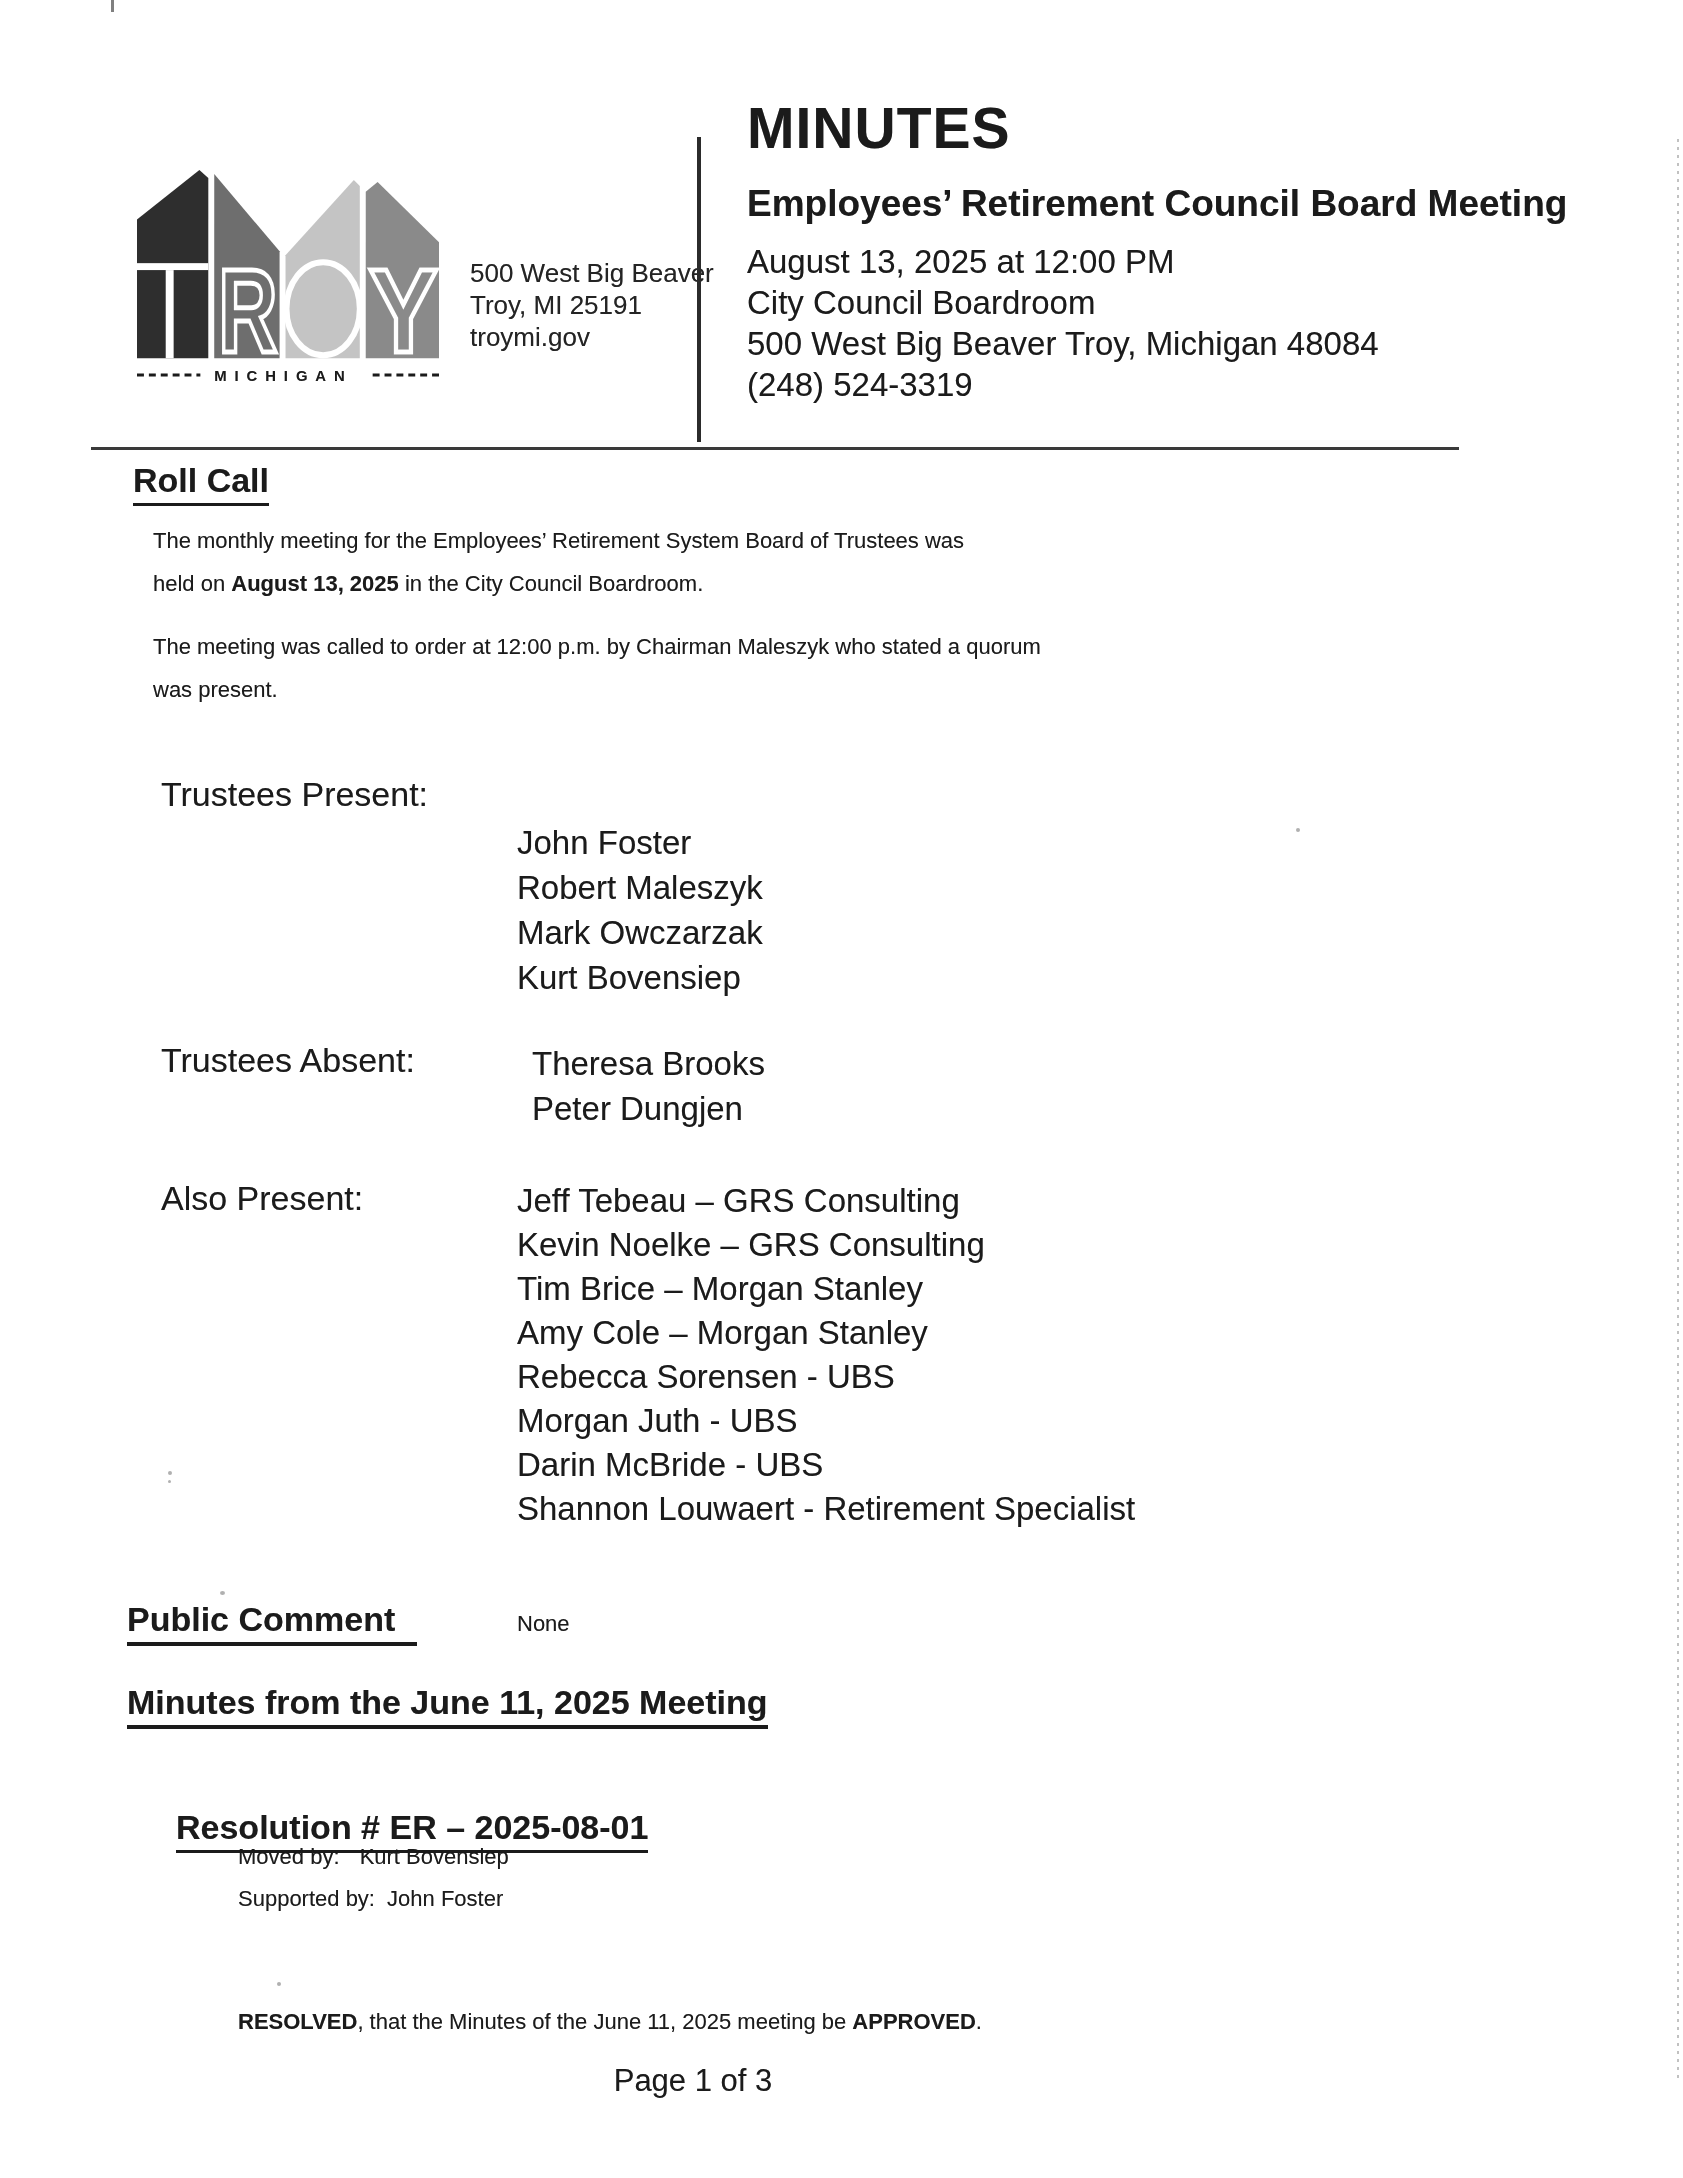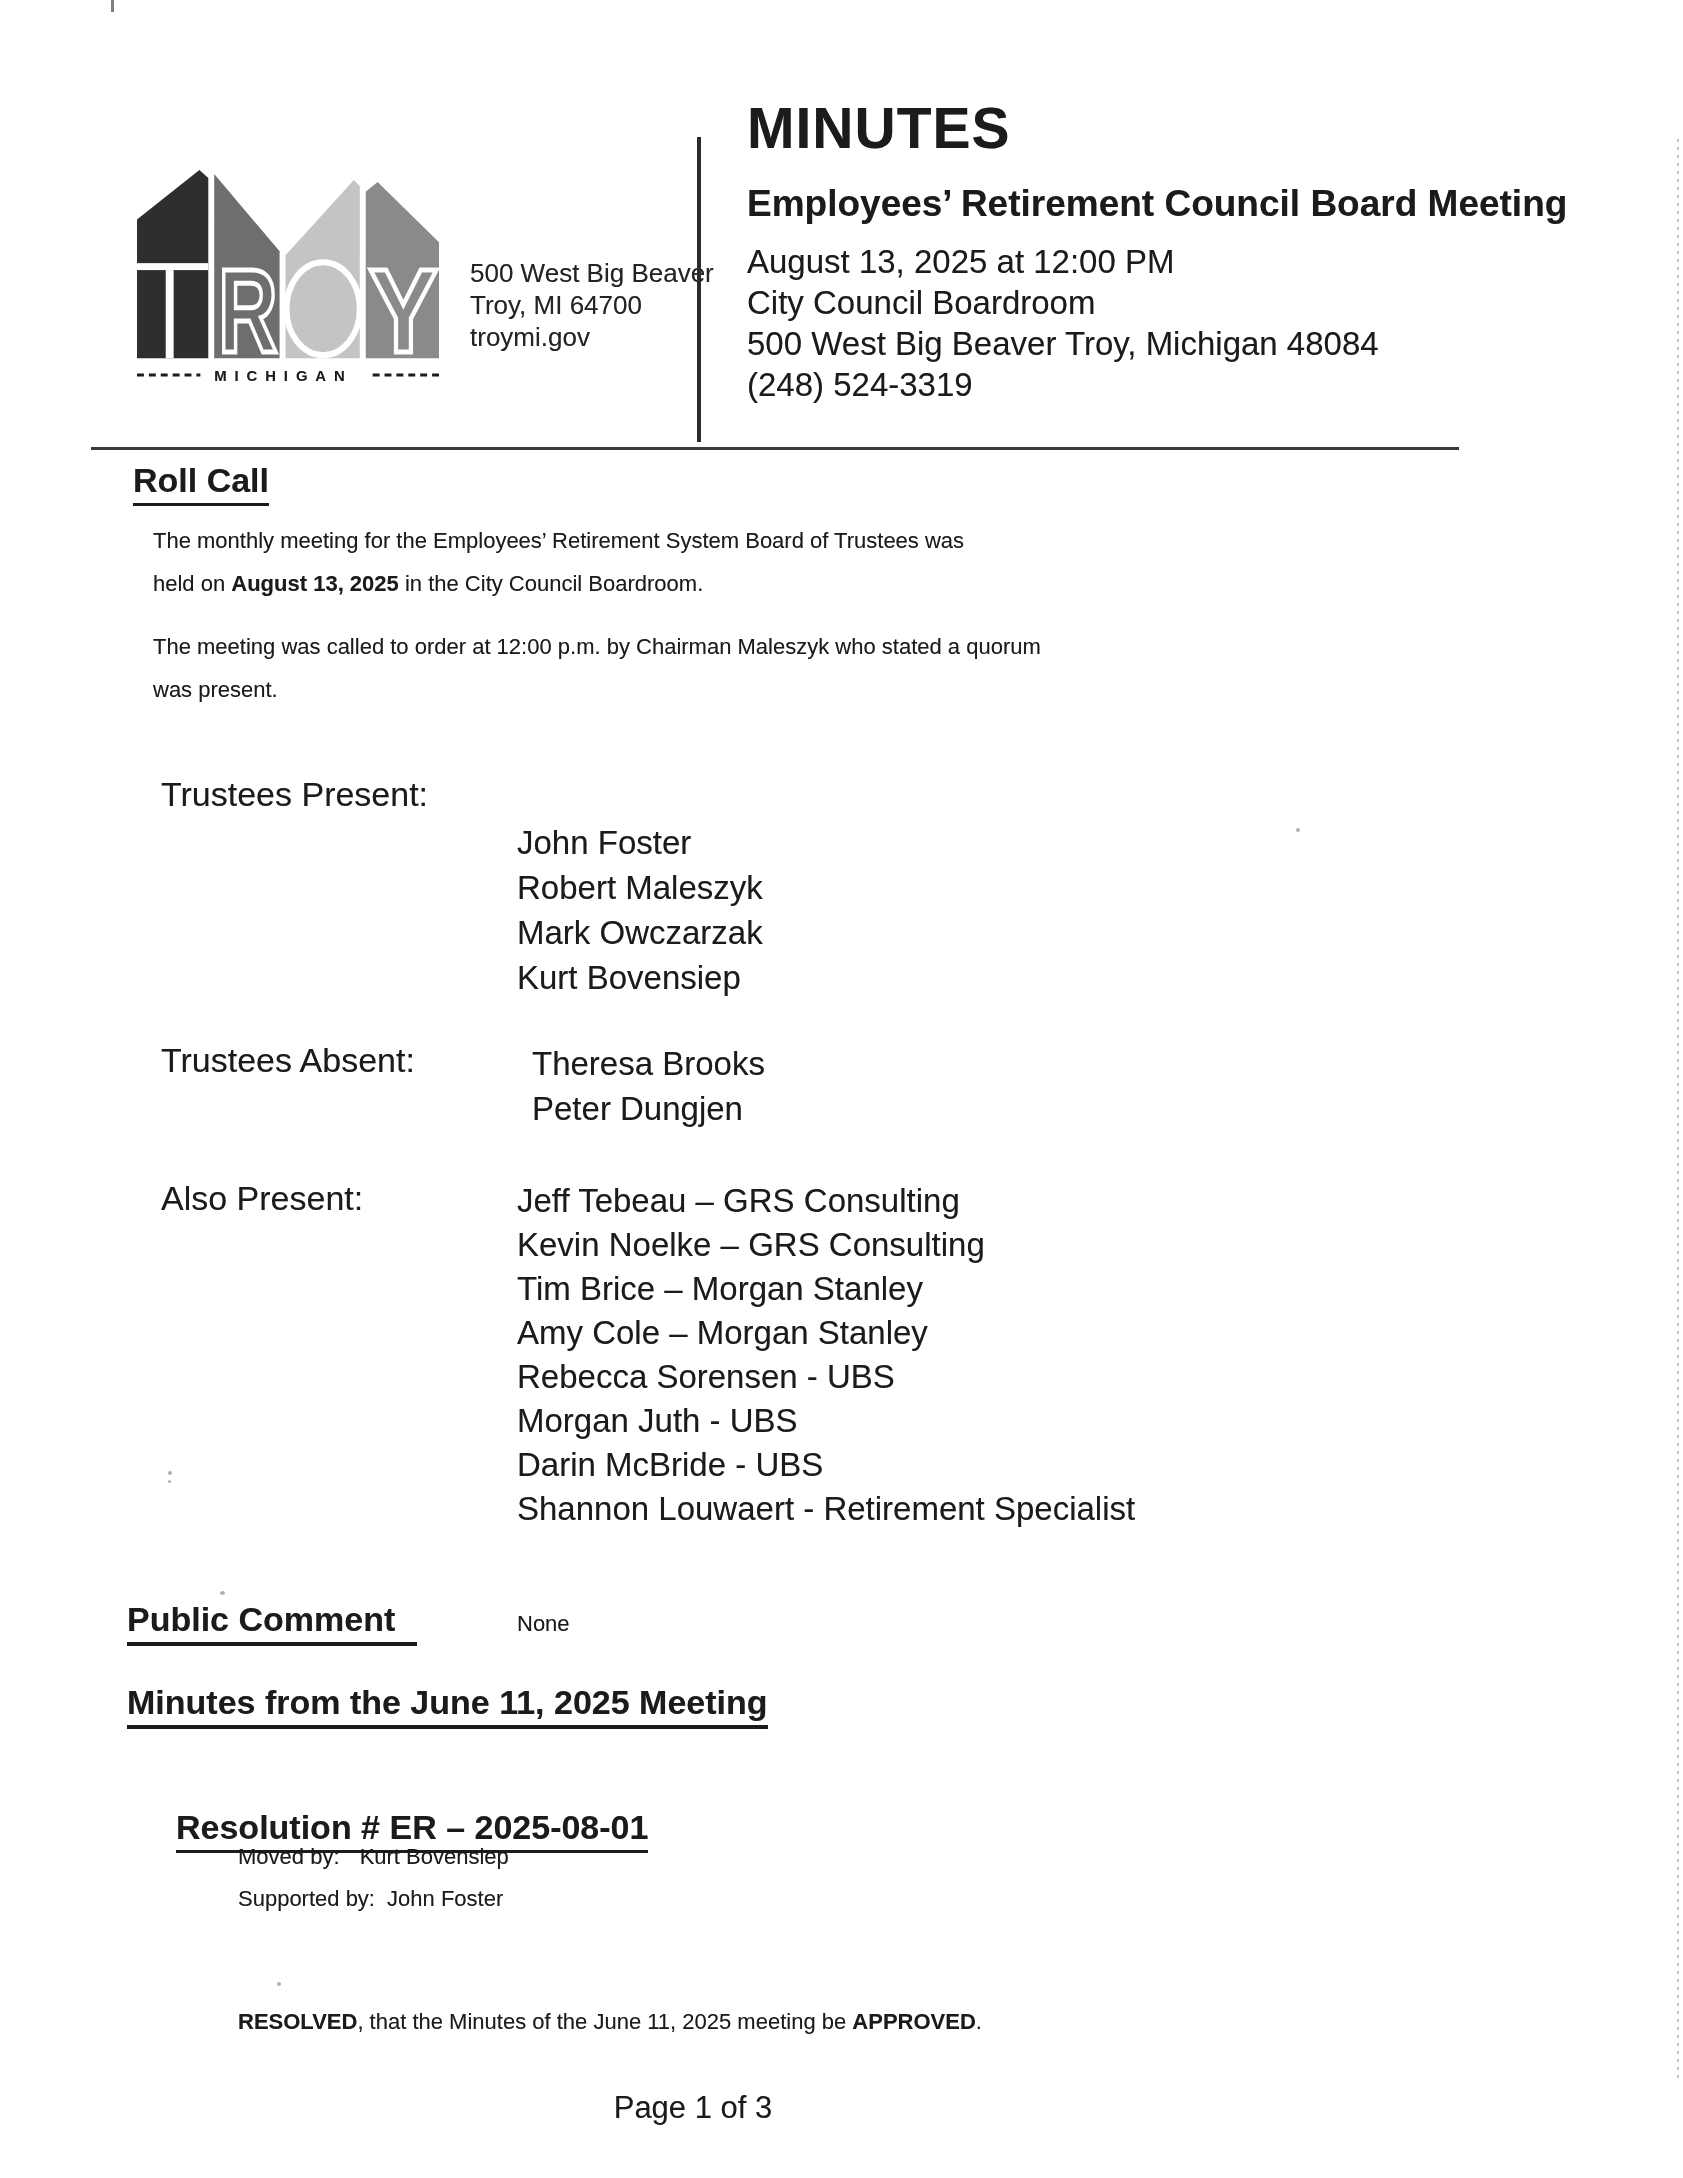--- a/index.html
+++ b/index.html
@@ -68,21 +68,21 @@
     <polygon points="231,190 231,22 243,12 305,73 305,190" fill="#8a8a8a"></polygon>
     <text x="234" y="184" font-size="120" font-weight="bold" textLength="70" lengthAdjust="spacingAndGlyphs" fill="none" stroke="#ffffff" stroke-width="5">Y</text>
 
     <line x1="0" y1="207" x2="64" y2="207" stroke="#1b1b1b" stroke-width="3" stroke-dasharray="7 5"></line>
     <text x="78" y="213" font-size="15" font-weight="bold" letter-spacing="8" fill="#1b1b1b">MICHIGAN</text>
     <line x1="238" y1="207" x2="305" y2="207" stroke="#1b1b1b" stroke-width="3" stroke-dasharray="7 5"></line>
   </svg>
 
   <div class="logo-address">
     <div>500 West Big Beaver</div>
-    <div>Troy, MI 64700</div>
+    <div>Troy, MI 25191</div>
     <div>troymi.gov</div>
   </div>
 
   <div class="header-divider"></div>
 
   <div class="header-center">
     <div class="doc-title">MINUTES</div>
     <div class="doc-subtitle">Employees’ Retirement Council Board Meeting</div>
     <div class="doc-details">
       <div>August 13, 2025 at 12:00 PM</div>
@@ -157,21 +157,21 @@
   </div>
   <div class="abs body-text" style="left:238px; top:1835px;">
     <span>Moved by:</span>
     <span style="margin-left:14px;">Kurt Bovensiep</span>
   </div>
 
   <div class="abs body-text" style="left:238px; top:2000px;">
     <b>RESOLVED</b><span>, that the Minutes of the June 11, 2025 meeting be </span><b>APPROVED</b><span>.</span>
   </div>
 
-  <div class="abs" style="left:0; top:2063px; width:1386px; text-align:center; font-size:31px;margin-top:27px;">Page 1 of 3</div>
+  <div class="abs" style="left:0; top:2063px; width:1386px; text-align:center; font-size:31px;">Page 1 of 3</div>
 
   <div class="edge-artifact"></div>
   <div class="tick" style="left:111px; top:0; width:3px; height:12px;"></div>
   <div class="speck" style="left:168px; top:1471px; width:4px; height:4px;"></div>
   <div class="speck" style="left:168px; top:1480px; width:3px; height:3px;"></div>
   <div class="speck" style="left:220px; top:1591px; width:5px; height:4px;"></div>
   <div class="speck" style="left:1296px; top:828px; width:4px; height:4px;"></div>
   <div class="speck" style="left:277px; top:1982px; width:4px; height:4px;"></div>
 
 </div>

